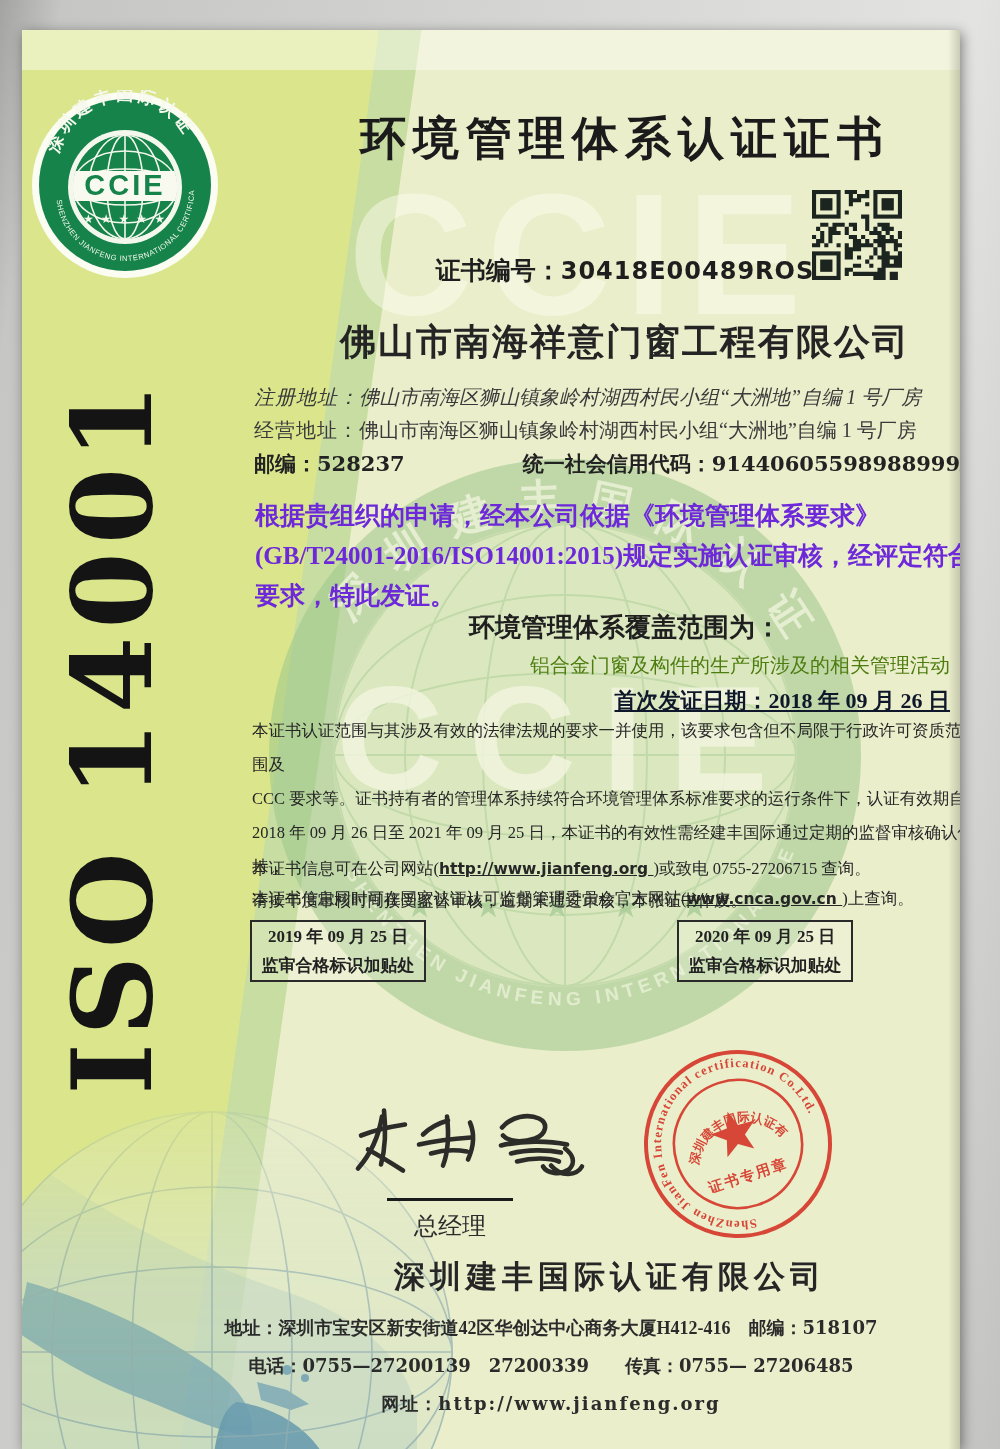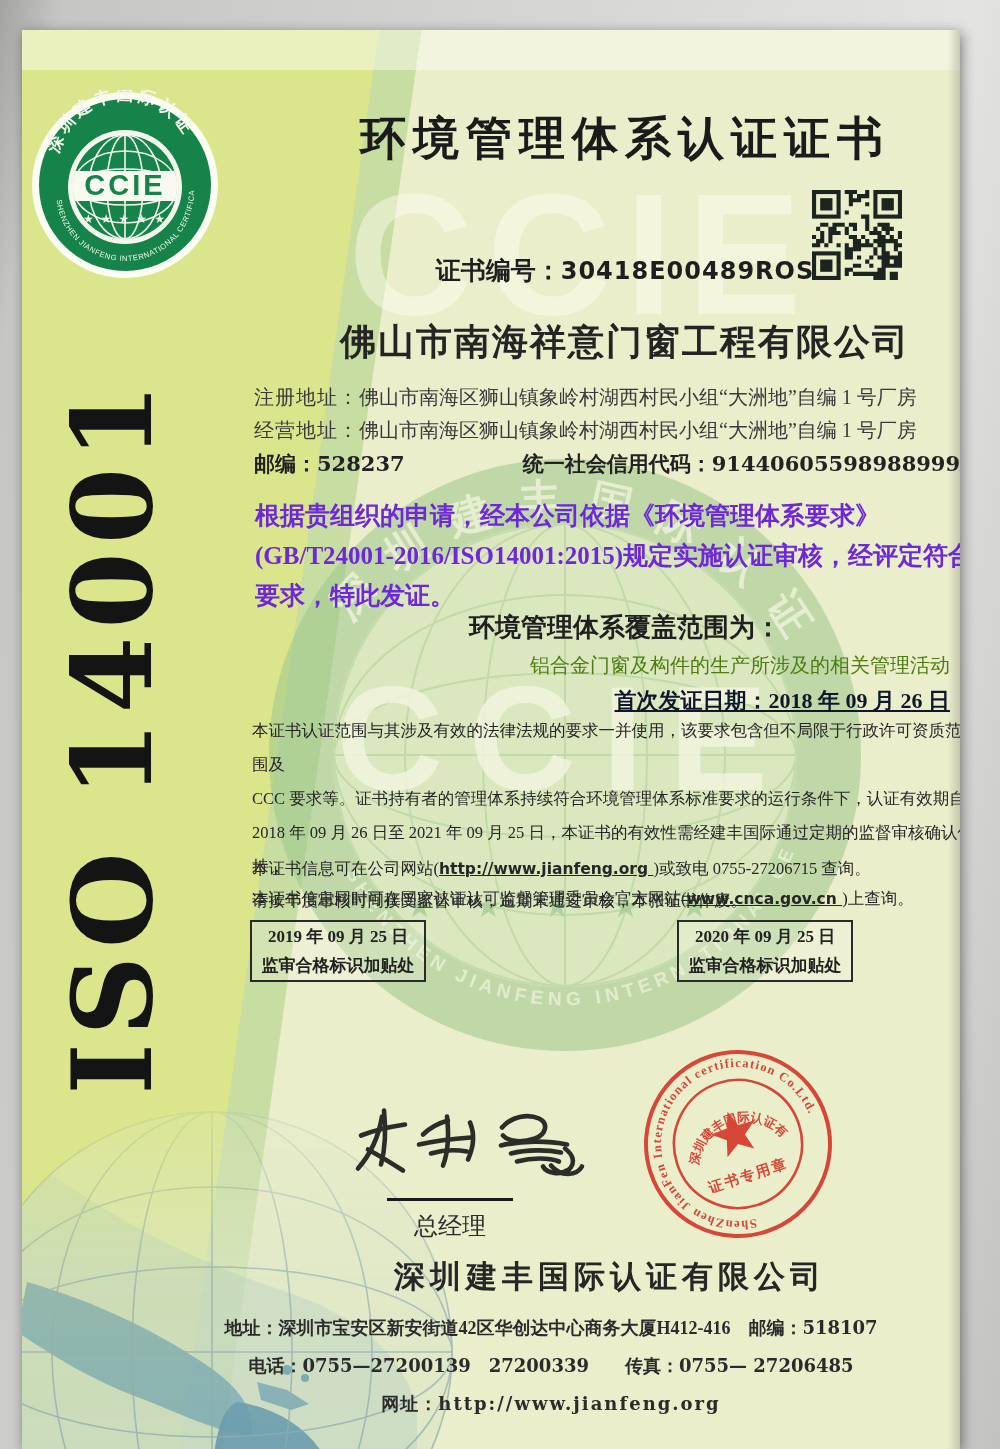--- a/index.html
+++ b/index.html
@@ -204,21 +204,21 @@
     </g>
   </svg>
 
   <div class="title">环境管理体系认证证书</div>
   <div class="certno">
     <span>证书编号：</span><span class="num">30418E00489ROS</span>
   </div>
 
   <div class="company">佛山市南海祥意门窗工程有限公司</div>
 
-  <div class="addr-row" style="top:354px;">
+  <div class="addr-row" style="top:354px;font-style:italic;">
     <span class="lbl">注册地址：</span><span>佛山市南海区狮山镇象岭村湖西村民小组“大洲地”自编 1 号厂房</span>
   </div>
   <div class="addr-row" style="top:387px;">
     <span class="lbl">经营地址：</span><span>佛山市南海区狮山镇象岭村湖西村民小组“大洲地”自编 1 号厂房</span>
   </div>
   <div class="code-row">
     <span>邮编：</span><span class="latin">528237</span><span class="uscc-part"><span>统一社会信用代码：</span><span class="latin">91440605598988999A</span></span>
   </div>
 
   <div class="grant">

